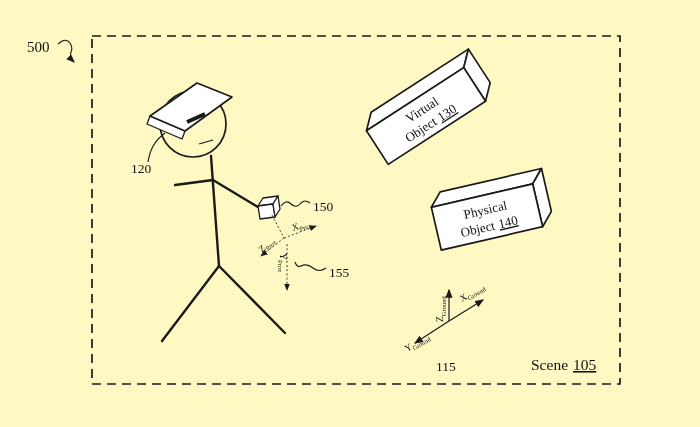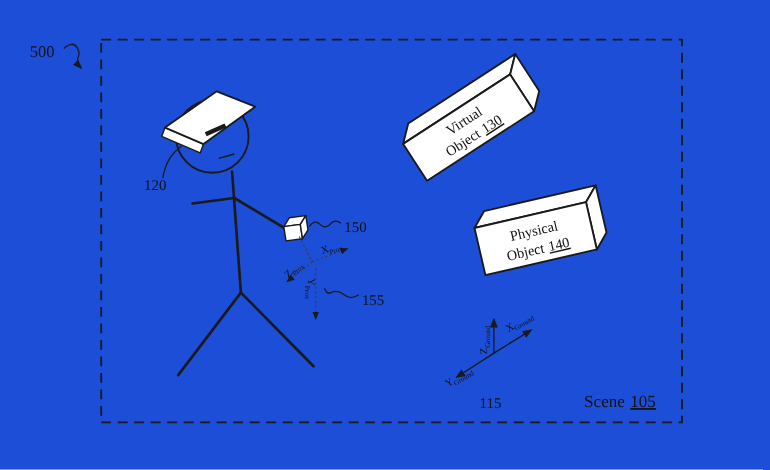--- a/index.html
+++ b/index.html
@@ -7,21 +7,21 @@
     padding: 0;
     background: #ffffff;
     width: 700px;
     height: 427px;
     overflow: hidden;
   }
   .stage {
     position: relative;
     width: 700px;
     height: 427px;
-    background: #1d4ed8;
+    background: #fef9c3;
   }
   svg text {
     font-family: "Liberation Serif", "DejaVu Serif", serif;
     fill: #111111;
   }
   .ref-label   { font-size: 15px; }
   .ref-small   { font-size: 13.5px; }
   .scene-label { font-size: 15.5px; }
   .obj-label   { font-size: 13px; text-anchor: middle; }
   .axis-label  { font-size: 9.5px; }

